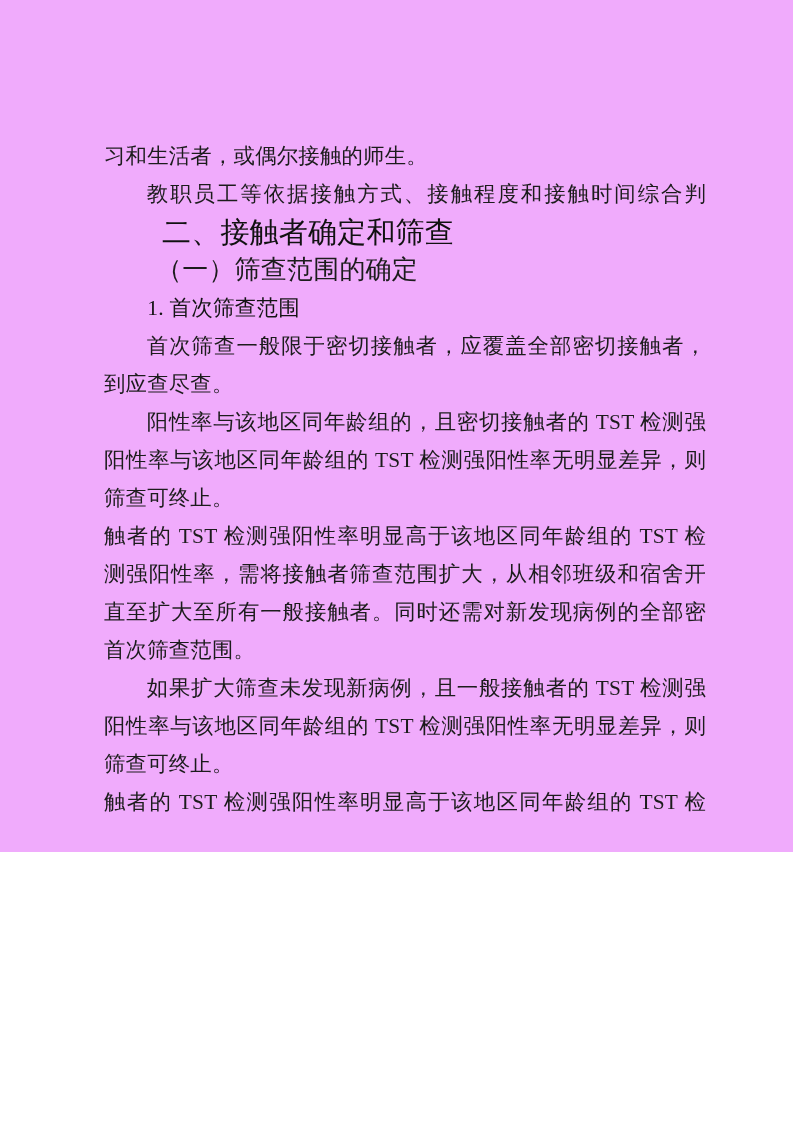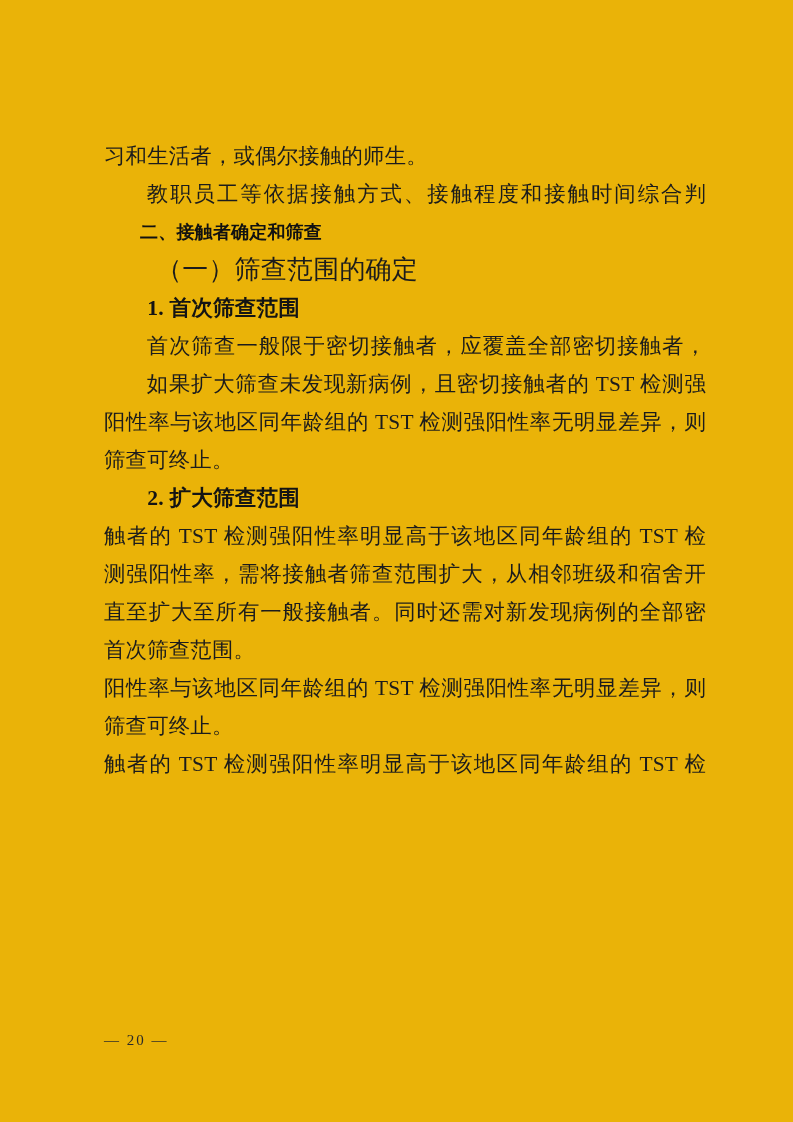--- a/index.html
+++ b/index.html
@@ -1,20 +1,20 @@
 <!DOCTYPE html>
 <html lang="zh"><head>
 <meta charset="utf-8">
 <style>
   html, body { margin: 0; padding: 0; background: #ffffff; }
   .page {
     position: relative;
     width: 793px;
-    height: 1122px;
-    background: #eab308;
+    height: 852px;
+    background: #f0abfc;
     overflow: hidden;
     font-family: "Liberation Serif", "DejaVu Serif", serif;
     color: #1c1c1c;
   }
   .doc-body {
     position: absolute;
     top: 137px;
     left: 104px;
     width: 602px;
   }
@@ -24,30 +24,30 @@
     font-size: 21.4px;
     letter-spacing: 0.2px;
     text-align: justify;
     overflow: hidden;
     white-space: pre-wrap;
   }
   .line.fill { text-align-last: justify; }
   .line.indent { text-indent: 2em; }
   .heading-1 .line {
     font-family: "Liberation Sans", "DejaVu Sans", sans-serif;
-    font-weight: bold;
-    font-size: 18px;
+    font-weight: normal;
+    font-size: 29px;
     color: #111111;
   }
   .heading-2 .line {
     font-weight: normal;
     font-size: 26px;
   }
   .heading-3 .line {
-    font-weight: bold;
+    font-weight: normal;
     font-size: 21.6px;
     color: #141414;
   }
   .page-footer {
     position: absolute;
     top: 1028px;
     left: 104px;
     height: 24px;
     line-height: 24px;
     font-size: 15px;
@@ -71,36 +71,35 @@
         <div class="line indent">二、接触者确定和筛查</div>
       </div>
       <div class="block heading-2">
         <div class="line indent">（一）筛查范围的确定</div>
       </div>
       <div class="block heading-3">
         <div class="line indent">1. 首次筛查范围</div>
       </div>
       <div class="block paragraph">
         <div class="line indent fill">首次筛查一般限于密切接触者，应覆盖全部密切接触者，做</div>
+        <div class="line">到应查尽查。</div>
       </div>
       <div class="block paragraph">
-        <div class="line indent fill">如果扩大筛查未发现新病例，且密切接触者的 TST 检测强</div>
+        <div class="line indent fill">阳性率与该地区同年龄组的，且密切接触者的 TST 检测强</div>
         <div class="line fill">阳性率与该地区同年龄组的 TST 检测强阳性率无明显差异，则</div>
         <div class="line">筛查可终止。</div>
-      </div>
-      <div class="block heading-3">
-        <div class="line indent">2. 扩大筛查范围</div>
       </div>
       <div class="block paragraph">
         <div class="line fill">触者的 TST 检测强阳性率明显高于该地区同年龄组的 TST 检</div>
         <div class="line fill">测强阳性率，需将接触者筛查范围扩大，从相邻班级和宿舍开始，</div>
         <div class="line fill">直至扩大至所有一般接触者。同时还需对新发现病例的全部密切</div>
         <div class="line">首次筛查范围。</div>
       </div>
       <div class="block paragraph">
+        <div class="line indent fill">如果扩大筛查未发现新病例，且一般接触者的 TST 检测强</div>
         <div class="line fill">阳性率与该地区同年龄组的 TST 检测强阳性率无明显差异，则</div>
         <div class="line">筛查可终止。</div>
       </div>
       <div class="block paragraph">
         <div class="line fill">触者的 TST 检测强阳性率明显高于该地区同年龄组的 TST 检</div>
       </div>
     </main>
   <footer class="page-footer">
     <span>— 20 —</span>
   </footer>

